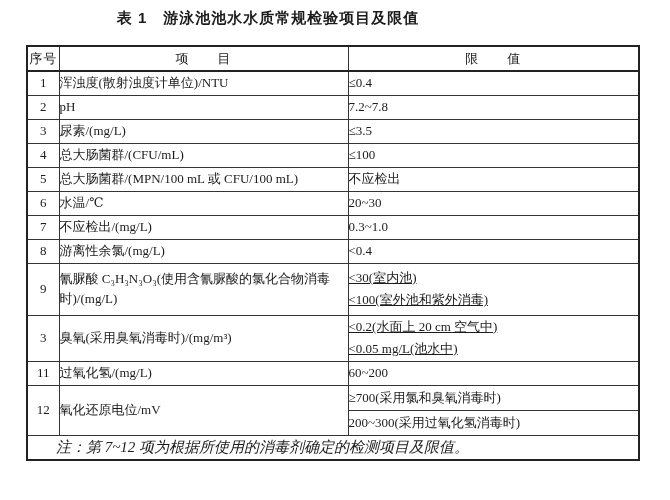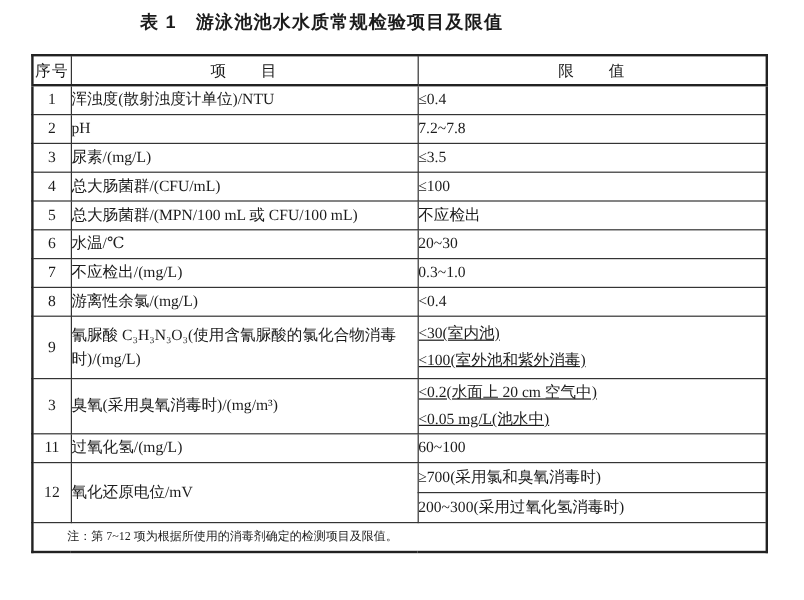--- a/index.html
+++ b/index.html
@@ -49,21 +49,22 @@
   td.item{padding:2px 6px 2px 12px;line-height:20px;}
   td.limit{padding:2px 6px 2px 9px;line-height:20px;}
   tr.r-std{height:24px;}
   tr.r-tall2{height:52px;}
   tr.r-tall{height:46px;}
   tr.r-half{height:25px;}
   .limit-line{line-height:22px;text-decoration:underline;}
   tr.note-row td{
     height:23px;
     padding-left:28px;
-    font-size:10px;
+    font-size:15px;
+    font-style:italic;
   }
 </style>
 </head>
 <body>
 
 <div class="doc-title">表 1　游泳池池水水质常规检验项目及限值</div>
 
 <table class="std">
   <colgroup>
     <col class="c-no">
@@ -130,21 +131,21 @@
       <td class="no">3</td>
       <td class="item">臭氧(采用臭氧消毒时)/(mg/m³)</td>
       <td class="limit">
         <div class="limit-line">&lt;0.2(水面上 20 cm 空气中)</div>
         <div class="limit-line">&lt;0.05 mg/L(池水中)</div>
       </td>
     </tr>
     <tr class="r-std">
       <td class="no">11</td>
       <td class="item">过氧化氢/(mg/L)</td>
-      <td class="limit">60~100</td>
+      <td class="limit">60~200</td>
     </tr>
     <tr class="r-half">
       <td class="no" rowspan="2">12</td>
       <td class="item" rowspan="2">氧化还原电位/mV</td>
       <td class="limit">≥700(采用氯和臭氧消毒时)</td>
     </tr>
     <tr class="r-half">
       <td class="limit">200~300(采用过氧化氢消毒时)</td>
     </tr>
     <tr class="note-row">

